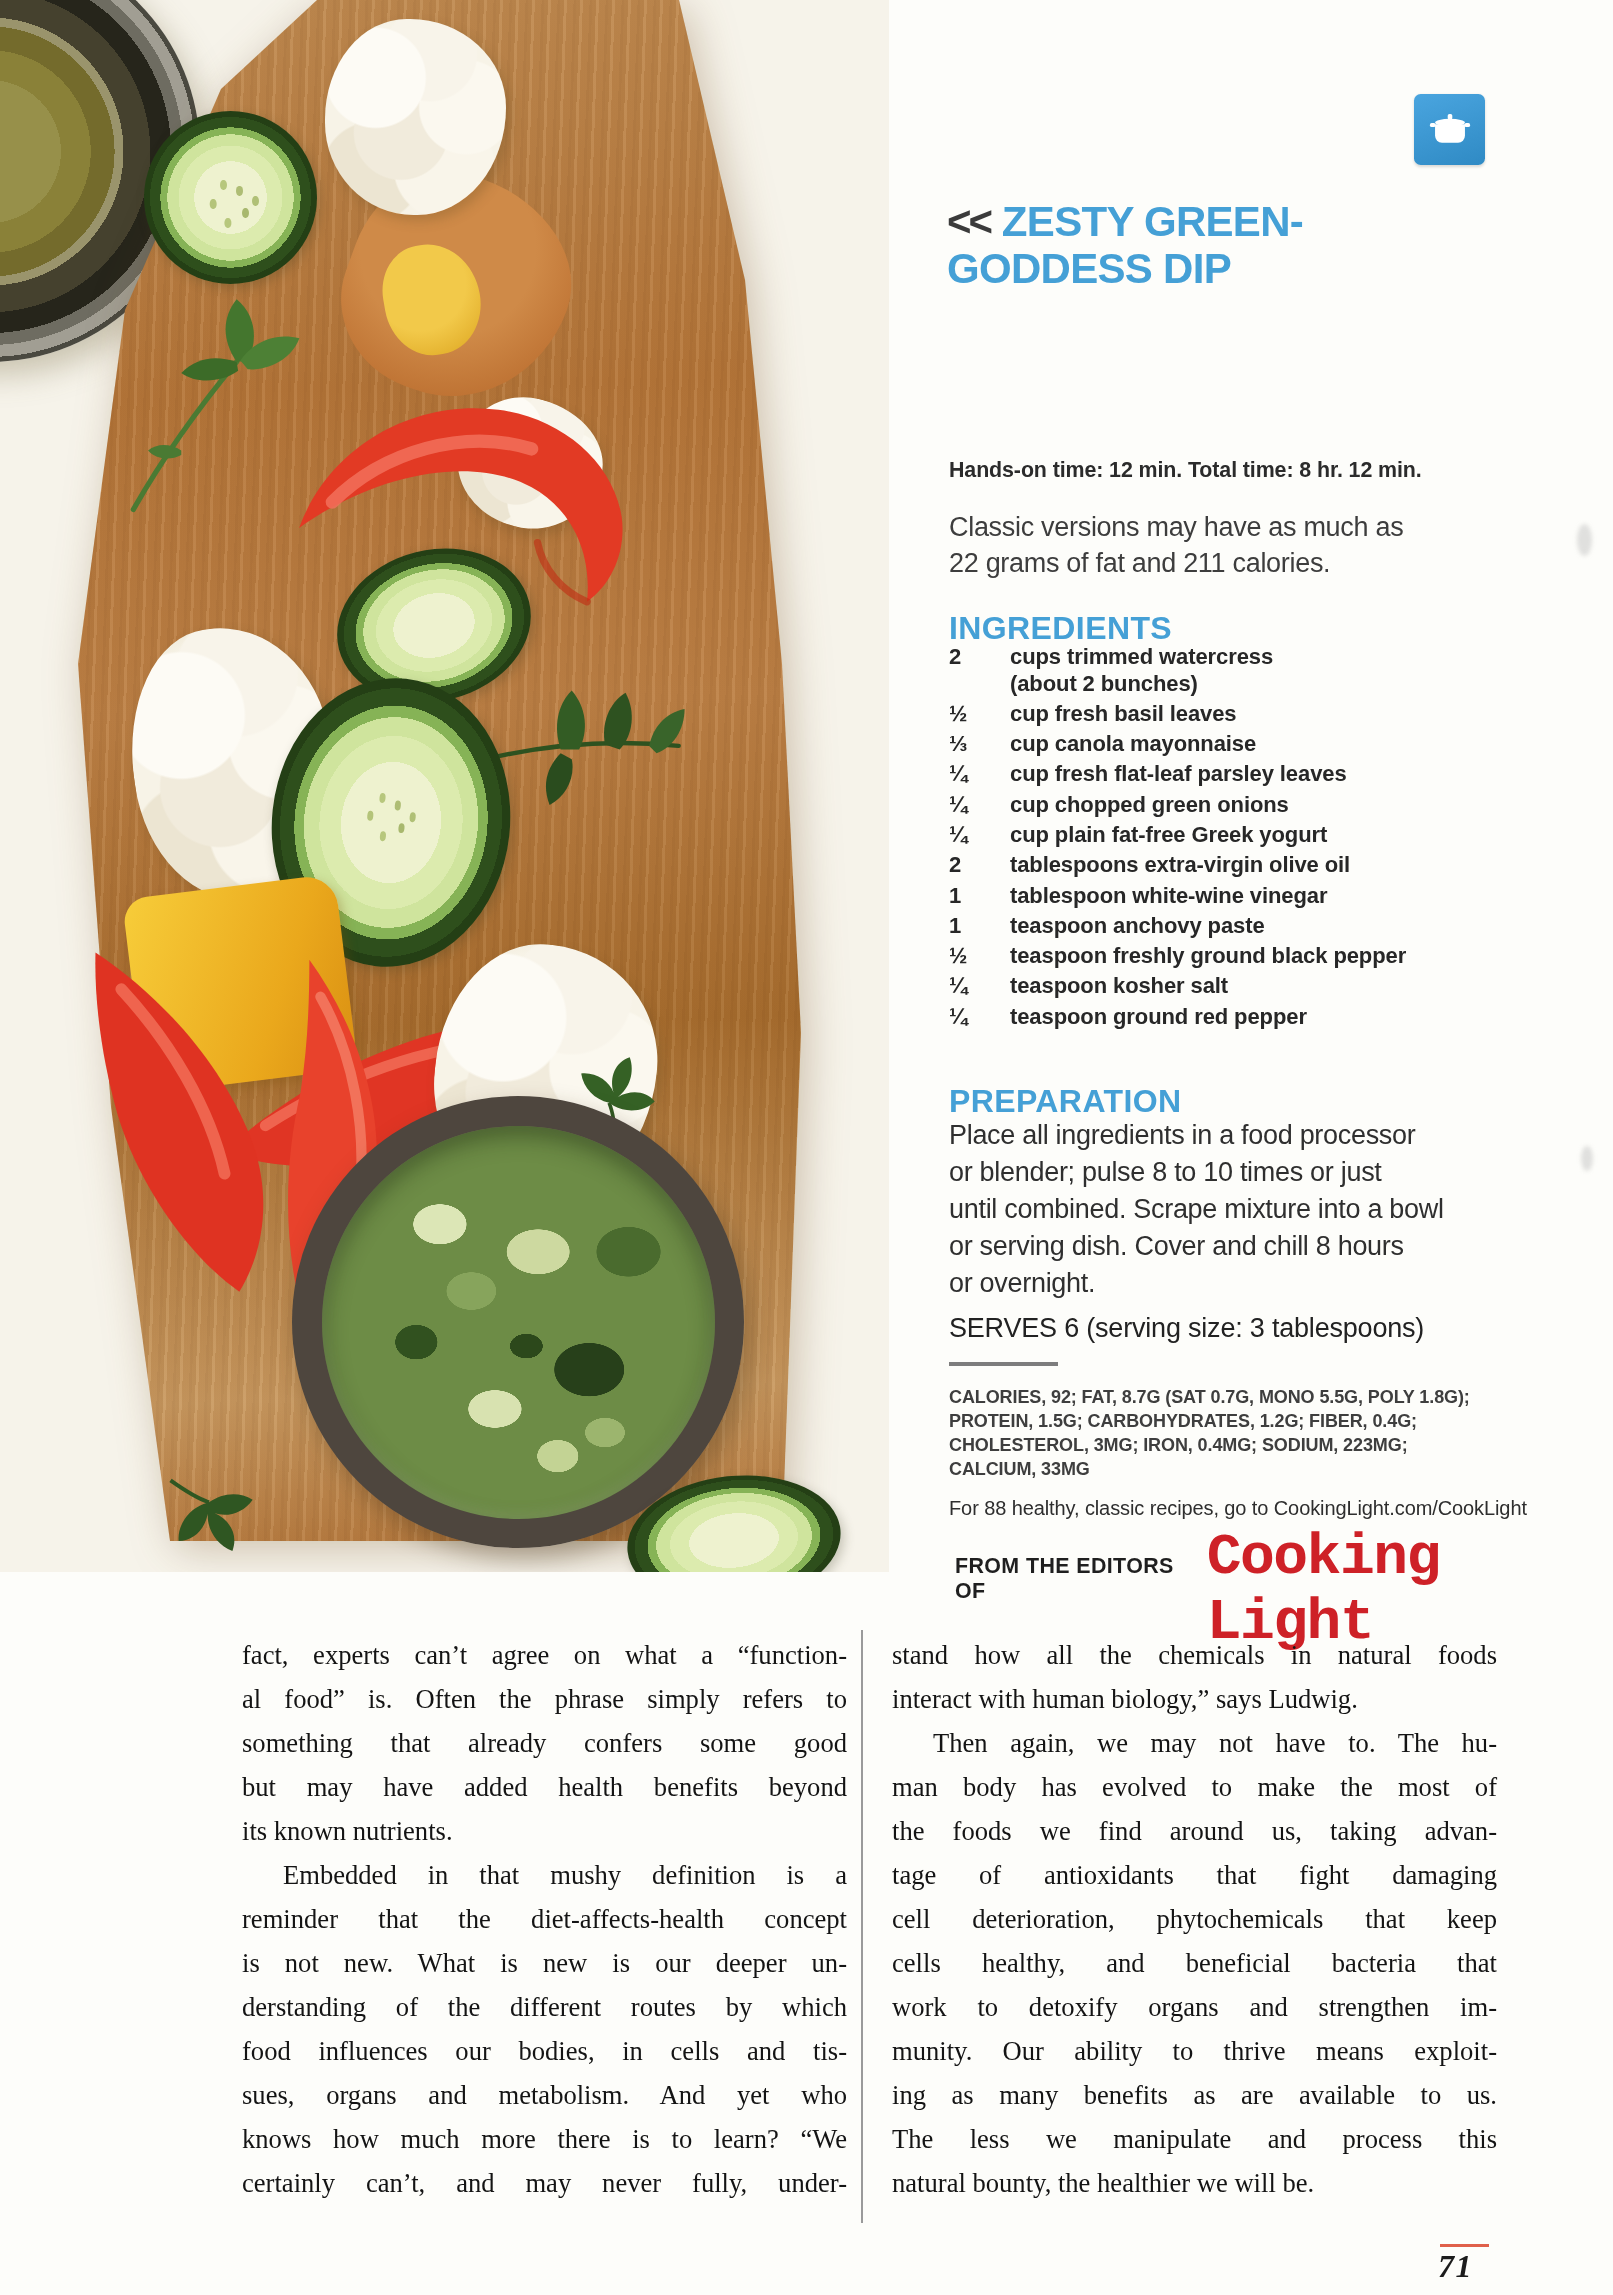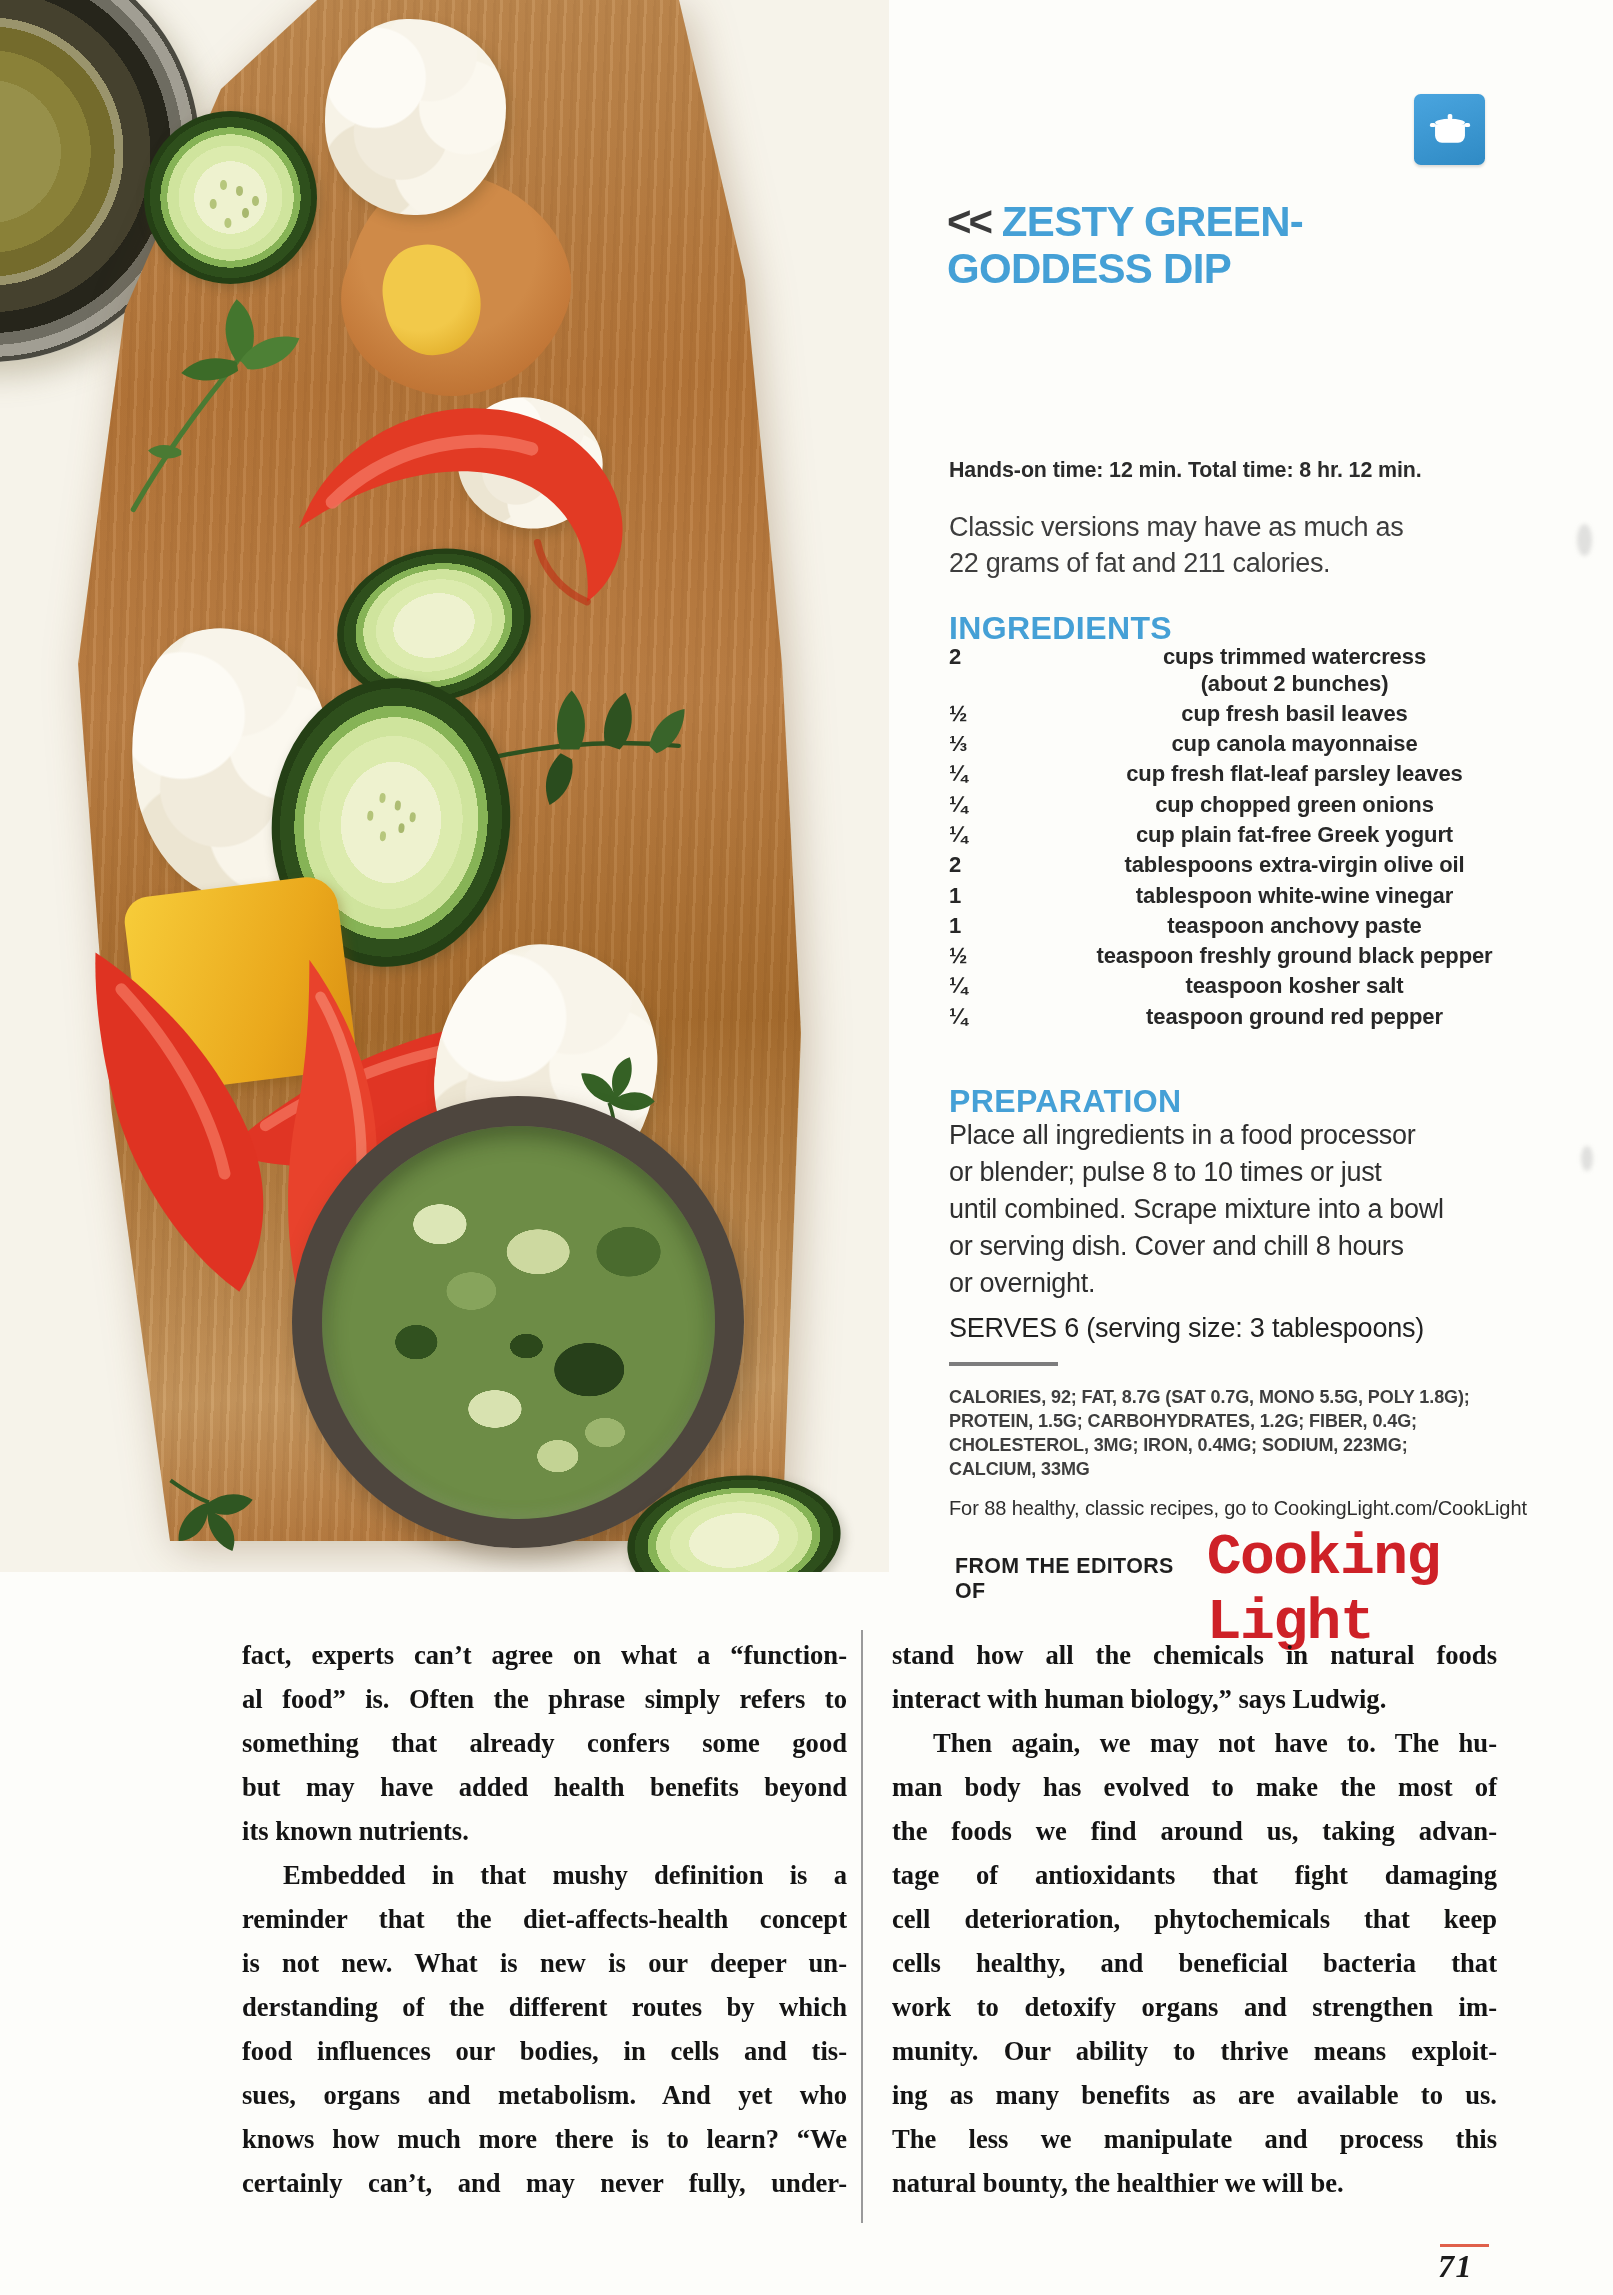--- a/index.html
+++ b/index.html
@@ -73,36 +73,36 @@
   .intro{left:949px;top:331px;width:561px;font-size:29px;line-height:35px;color:#5d5d5d;letter-spacing:-0.4px;}
   .intro div{white-space:nowrap;}
   .time-note{left:949px;top:458px;font-size:21.4px;font-weight:bold;color:#2b2b2b;white-space:nowrap;letter-spacing:-0.1px;}
   .classic{left:949px;top:509px;font-size:27px;line-height:36px;color:#3d3d3d;letter-spacing:-0.3px;}
   .classic div{white-space:nowrap;}
   .sec-head{font-size:32px;font-weight:bold;color:var(--accent-blue,#45a0d6);letter-spacing:0.4px;}
   .ing-head{left:949px;top:610px;}
   .ing-list{left:949px;top:644px;width:630px;}
   .ing-row{display:grid;grid-template-columns:61px 1fr;margin-bottom:3.7px;
     font-size:22px;font-weight:bold;color:#272727;line-height:26.6px;letter-spacing:-0.1px;}
-  .ing-row .itext{white-space:pre-line;text-align:center;}
+  .ing-row .itext{white-space:pre-line;}
   .prep-head{left:949px;top:1083px;}
   .prep{left:949px;top:1117px;font-size:27px;line-height:37px;color:#2f2f2f;letter-spacing:-0.3px;}
   .prep div{white-space:nowrap;}
   .serves{left:949px;top:1313px;font-size:27px;color:#222;letter-spacing:-0.2px;white-space:nowrap;}
   .rule{left:949px;top:1362px;width:109px;height:3.7px;background:#7d7d7d;}
   .nutrition{left:949px;top:1385px;font-size:18px;line-height:24px;font-weight:600;color:#3e3e3e;letter-spacing:-0.1px;}
   .nutrition div{white-space:nowrap;}
   .link-line{left:949px;top:1497px;font-size:20px;color:#2e2e2e;white-space:nowrap;letter-spacing:-0.1px;}
   .editors{left:947px;top:1525px;display:flex;align-items:baseline;margin-left:8px;}
   .editors .from{font-size:21.4px;font-weight:bold;color:#1f1f1f;letter-spacing:0.4px;}
   .editors .brand{font-family:Liberation Mono, monospace;font-size:58px;font-weight:bold;
     color:var(--brand-red,#ce2127);margin-left:11.8px;letter-spacing:-1.5px;}
   
   .col{font-family:"Liberation Serif",serif;font-size:26.6px;line-height:44px;color:#141414;width:605px;}
-  .col .line{text-align:justify;text-align-last:justify;white-space:normal;font-weight:bold;}
+  .col .line{text-align:justify;text-align-last:justify;white-space:normal;}
   .col .line.noj{text-align-last:left;}
   .col .line.indent{text-indent:41px;}
   .col-left{left:242px;top:1633px;}
   .col-right{left:892px;top:1633px;}
   .vdiv{left:861px;top:1630px;width:1.5px;height:593px;background:#9a9a9a;}
   
   .folio-rule{left:1440px;top:2244px;width:49px;height:3px;background:var(--rule-red,#e0604a);}
   .folio{left:1438px;top:2248px;font-family:"Liberation Serif",serif;font-style:italic;font-weight:bold;
     font-size:32px;color:#1c1c1c;letter-spacing:1.5px;}
   .smudge{background:rgba(150,150,150,.28);border-radius:50%;filter:blur(2.2px);}

